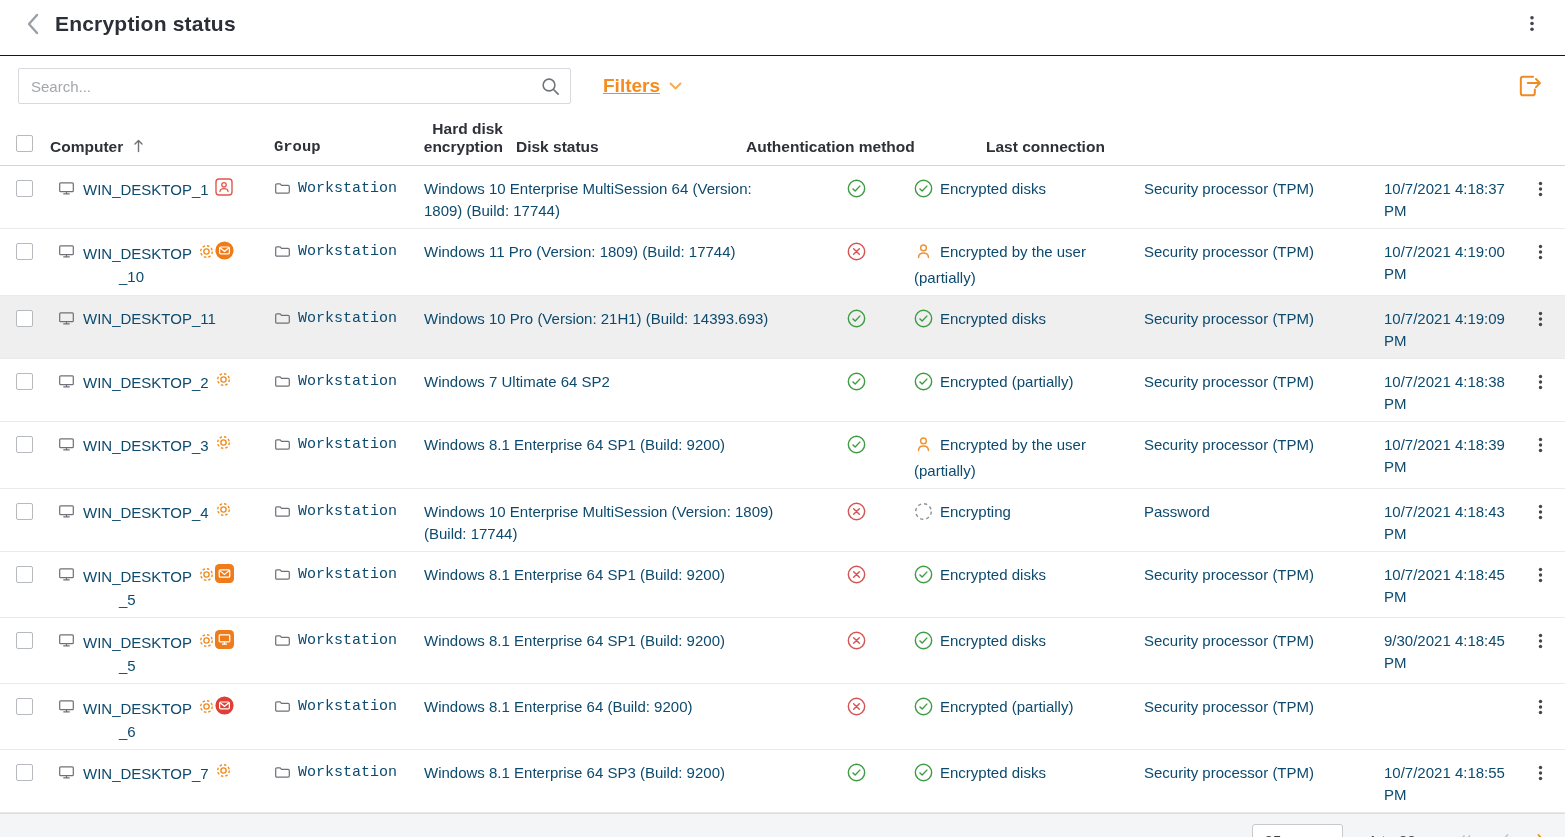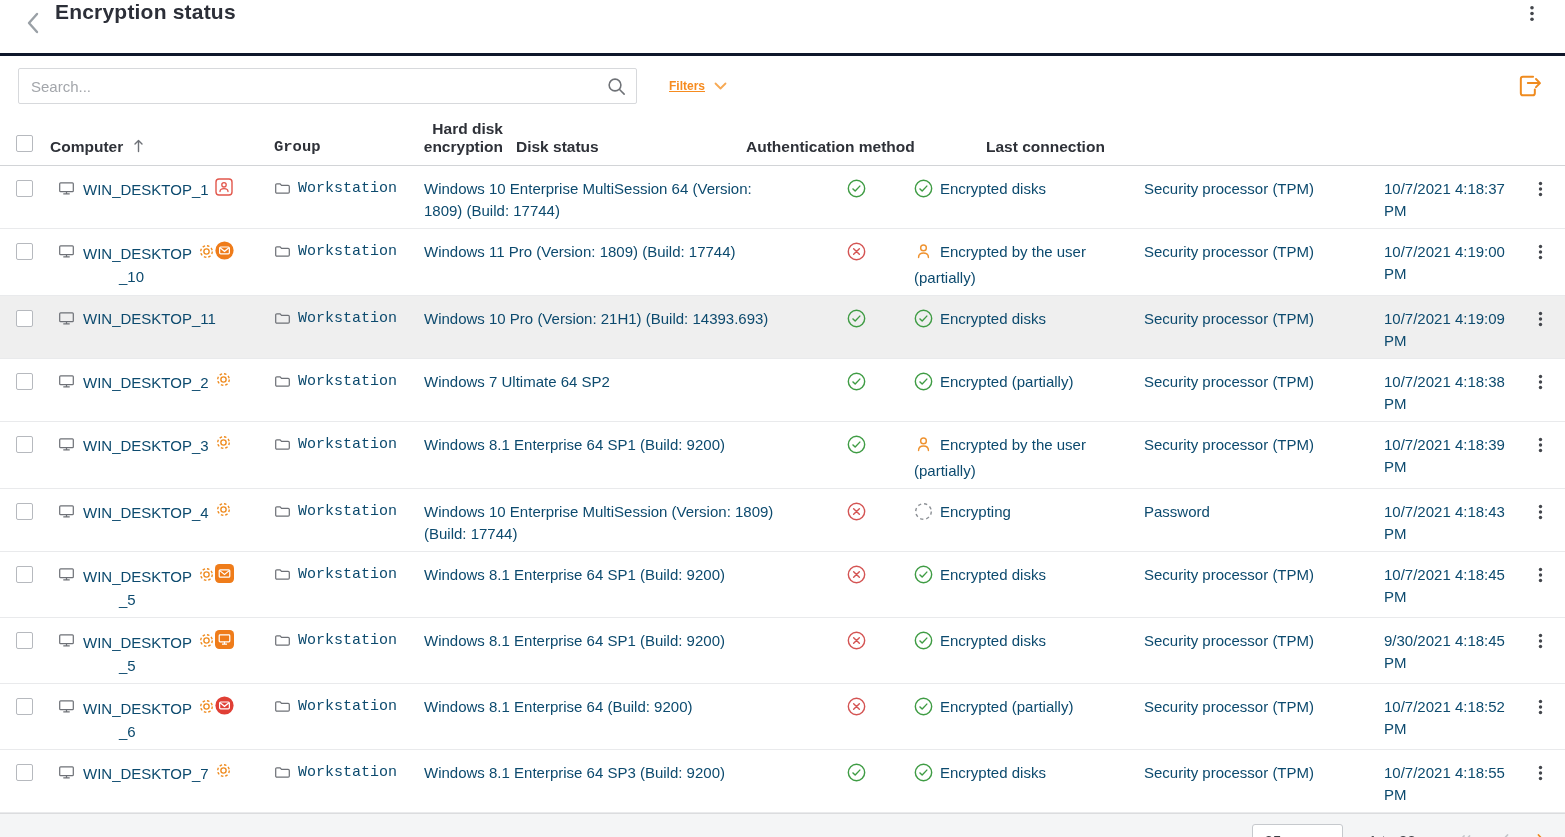--- a/index.html
+++ b/index.html
@@ -8,41 +8,41 @@
     font-family: "Liberation Sans", sans-serif;
     color: #4b4e54;
     background: #fff;
     font-size: 15px;
   }
   .app { width: 1565px; height: 837px; display: flex; flex-direction: column; background: #fff; }
 
   
   .topbar {
     height: 56px; flex: 0 0 56px;
-    display: flex; 
+    display: flex; align-items: center;
     padding: 0 20px 8px 26px;
-    border-bottom: 3px solid #0f172a;
+    border-bottom: 1px solid #0f172a;
   }
   .back-btn { display: inline-flex; align-items: center; cursor: pointer; }
   .page-title { font-size: 21px; font-weight: 700; color: #2c2f38; margin-left: 16px; letter-spacing: .2px; }
   .topbar-menu { margin-left: auto; cursor: pointer; display: inline-flex; padding: 4px; }
 
   
   .toolbar { height: 60px; flex: 0 0 60px; display: flex; align-items: center; padding: 0 20px 0 18px; }
-  .searchbox { position: relative; width: 619px; text-decoration: underline; }
+  .searchbox { position: relative; width: 553px; text-decoration: underline; }
   .searchbox input {
     width: 100%; height: 36px;
     border: 1px solid #d7d9dc; border-radius: 2px;
     padding: 0 42px 0 12px; font-size: 15px; color: #44474c;
     font-family: "Liberation Sans", sans-serif; outline: none; background: #fff;
   }
   .searchbox input::placeholder { color: #a3a6ab; }
   .search-icon { position: absolute; right: 10px; top: 8px; cursor: pointer; }
   .filters { margin-left: 32px; display: inline-flex; align-items: center; gap: 9px; cursor: pointer; }
-  .filters .filters-label { color: #f68b1f; font-weight: 700; font-size: 12px; text-decoration: underline; }
+  .filters .filters-label { color: #f68b1f; font-weight: 700; font-size: 19px; text-decoration: underline; }
   .export-btn { margin-left: auto; cursor: pointer; display: inline-flex; padding: 2px; }
 
   
   .table { flex: 0 0 auto; }
   .row { display: flex; width: 100%; }
   .c-check    { flex: 0 0 40px;  padding-left: 16px; }
   .c-computer { flex: 0 0 218px; padding-left: 10px; }
   .c-group    { flex: 0 0 150px; padding-left: 16px; font-family: Liberation Mono, monospace; }
   .c-os       { flex: 0 0 398px; padding-left: 16px; padding-right: 30px; }
   .c-hde      { flex: 0 0 100px; text-align: center; }
@@ -690,21 +690,20 @@
                 <circle cx="10" cy="10" r="8.6" fill="none" stroke="#d45453" stroke-width="1.5"></circle>
                 <path d="M7 7l6 6M13 7l-6 6" fill="none" stroke="#d45453" stroke-width="1.5" stroke-linecap="round"></path>
               </svg></span></div>
       <div class="c-disk ds-cell">
         <span class="icon-inline ds-icon"><svg width="19" height="19" viewBox="0 0 20 20">
                 <circle cx="10" cy="10" r="8.6" fill="none" stroke="#3f9c44" stroke-width="1.5"></circle>
                 <path d="M6.3 10.4l2.3 2.3 4.9-5.2" fill="none" stroke="#3f9c44" stroke-width="1.5" stroke-linecap="round" stroke-linejoin="round"></path>
               </svg></span><span>Encrypted (partially)</span>
       </div>
       <div class="c-auth"><span>Security processor (TPM)</span></div>
-      <div class="c-last"><span>10/7/2021 4:18:52 PM</span></div>
       <div class="c-menu">
             <span class="row-menu">
         <svg width="17" height="18" viewBox="0 0 18 18" fill="#43464c">
                 <circle cx="9" cy="3.2" r="1.8"></circle>
                 <circle cx="9" cy="9" r="1.8"></circle>
                 <circle cx="9" cy="14.8" r="1.8"></circle>
               </svg>
       </span>
           </div>
     </div>

